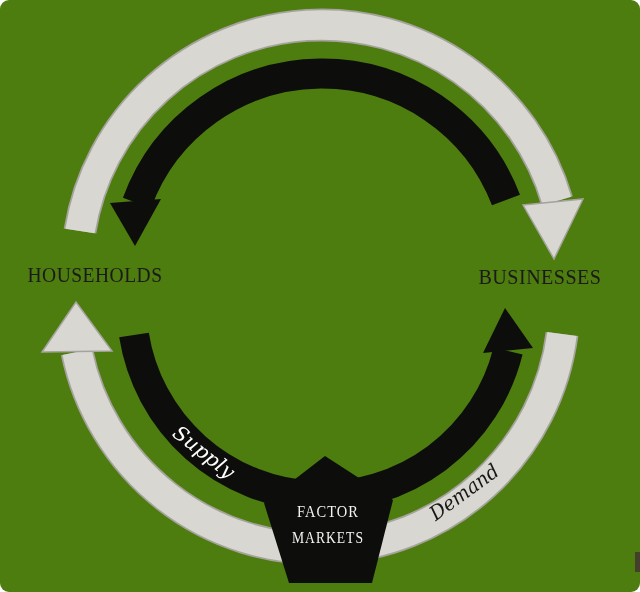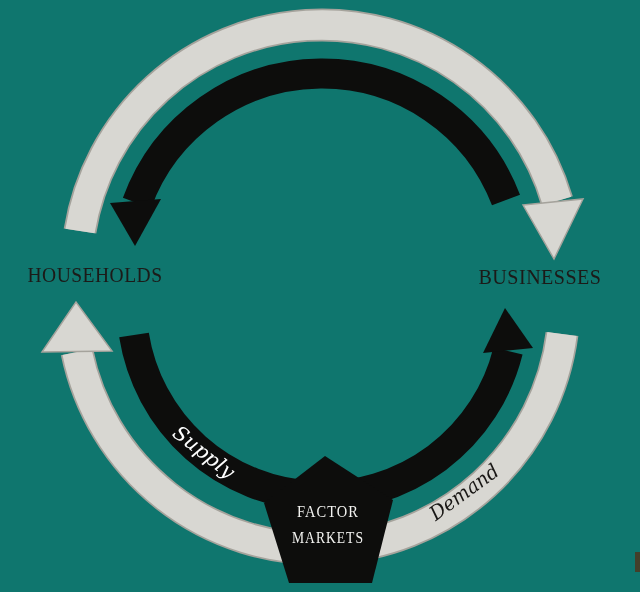--- a/index.html
+++ b/index.html
@@ -1,22 +1,23 @@
 <!DOCTYPE html>
 <html><head>
 <meta charset="utf-8">
 <style>
   html, body { margin: 0; padding: 0; background: #ffffff; }
   .canvas {
     position: relative;
     width: 640px;
     height: 592px;
-    background: #0f766e;
+    background: #4d7c0f;
     overflow: hidden;
     font-family: "Liberation Serif", "DejaVu Serif", serif;
+    border-radius: 9px;
   }
   svg { display: block; }
   .node-label {
     font-family: "Liberation Serif", "DejaVu Serif", serif;
     font-size: 21px;
     letter-spacing: 0.5px;
   }
   .flow-label {
     font-family: "DejaVu Serif", "Liberation Serif", serif;
     font-style: italic;

